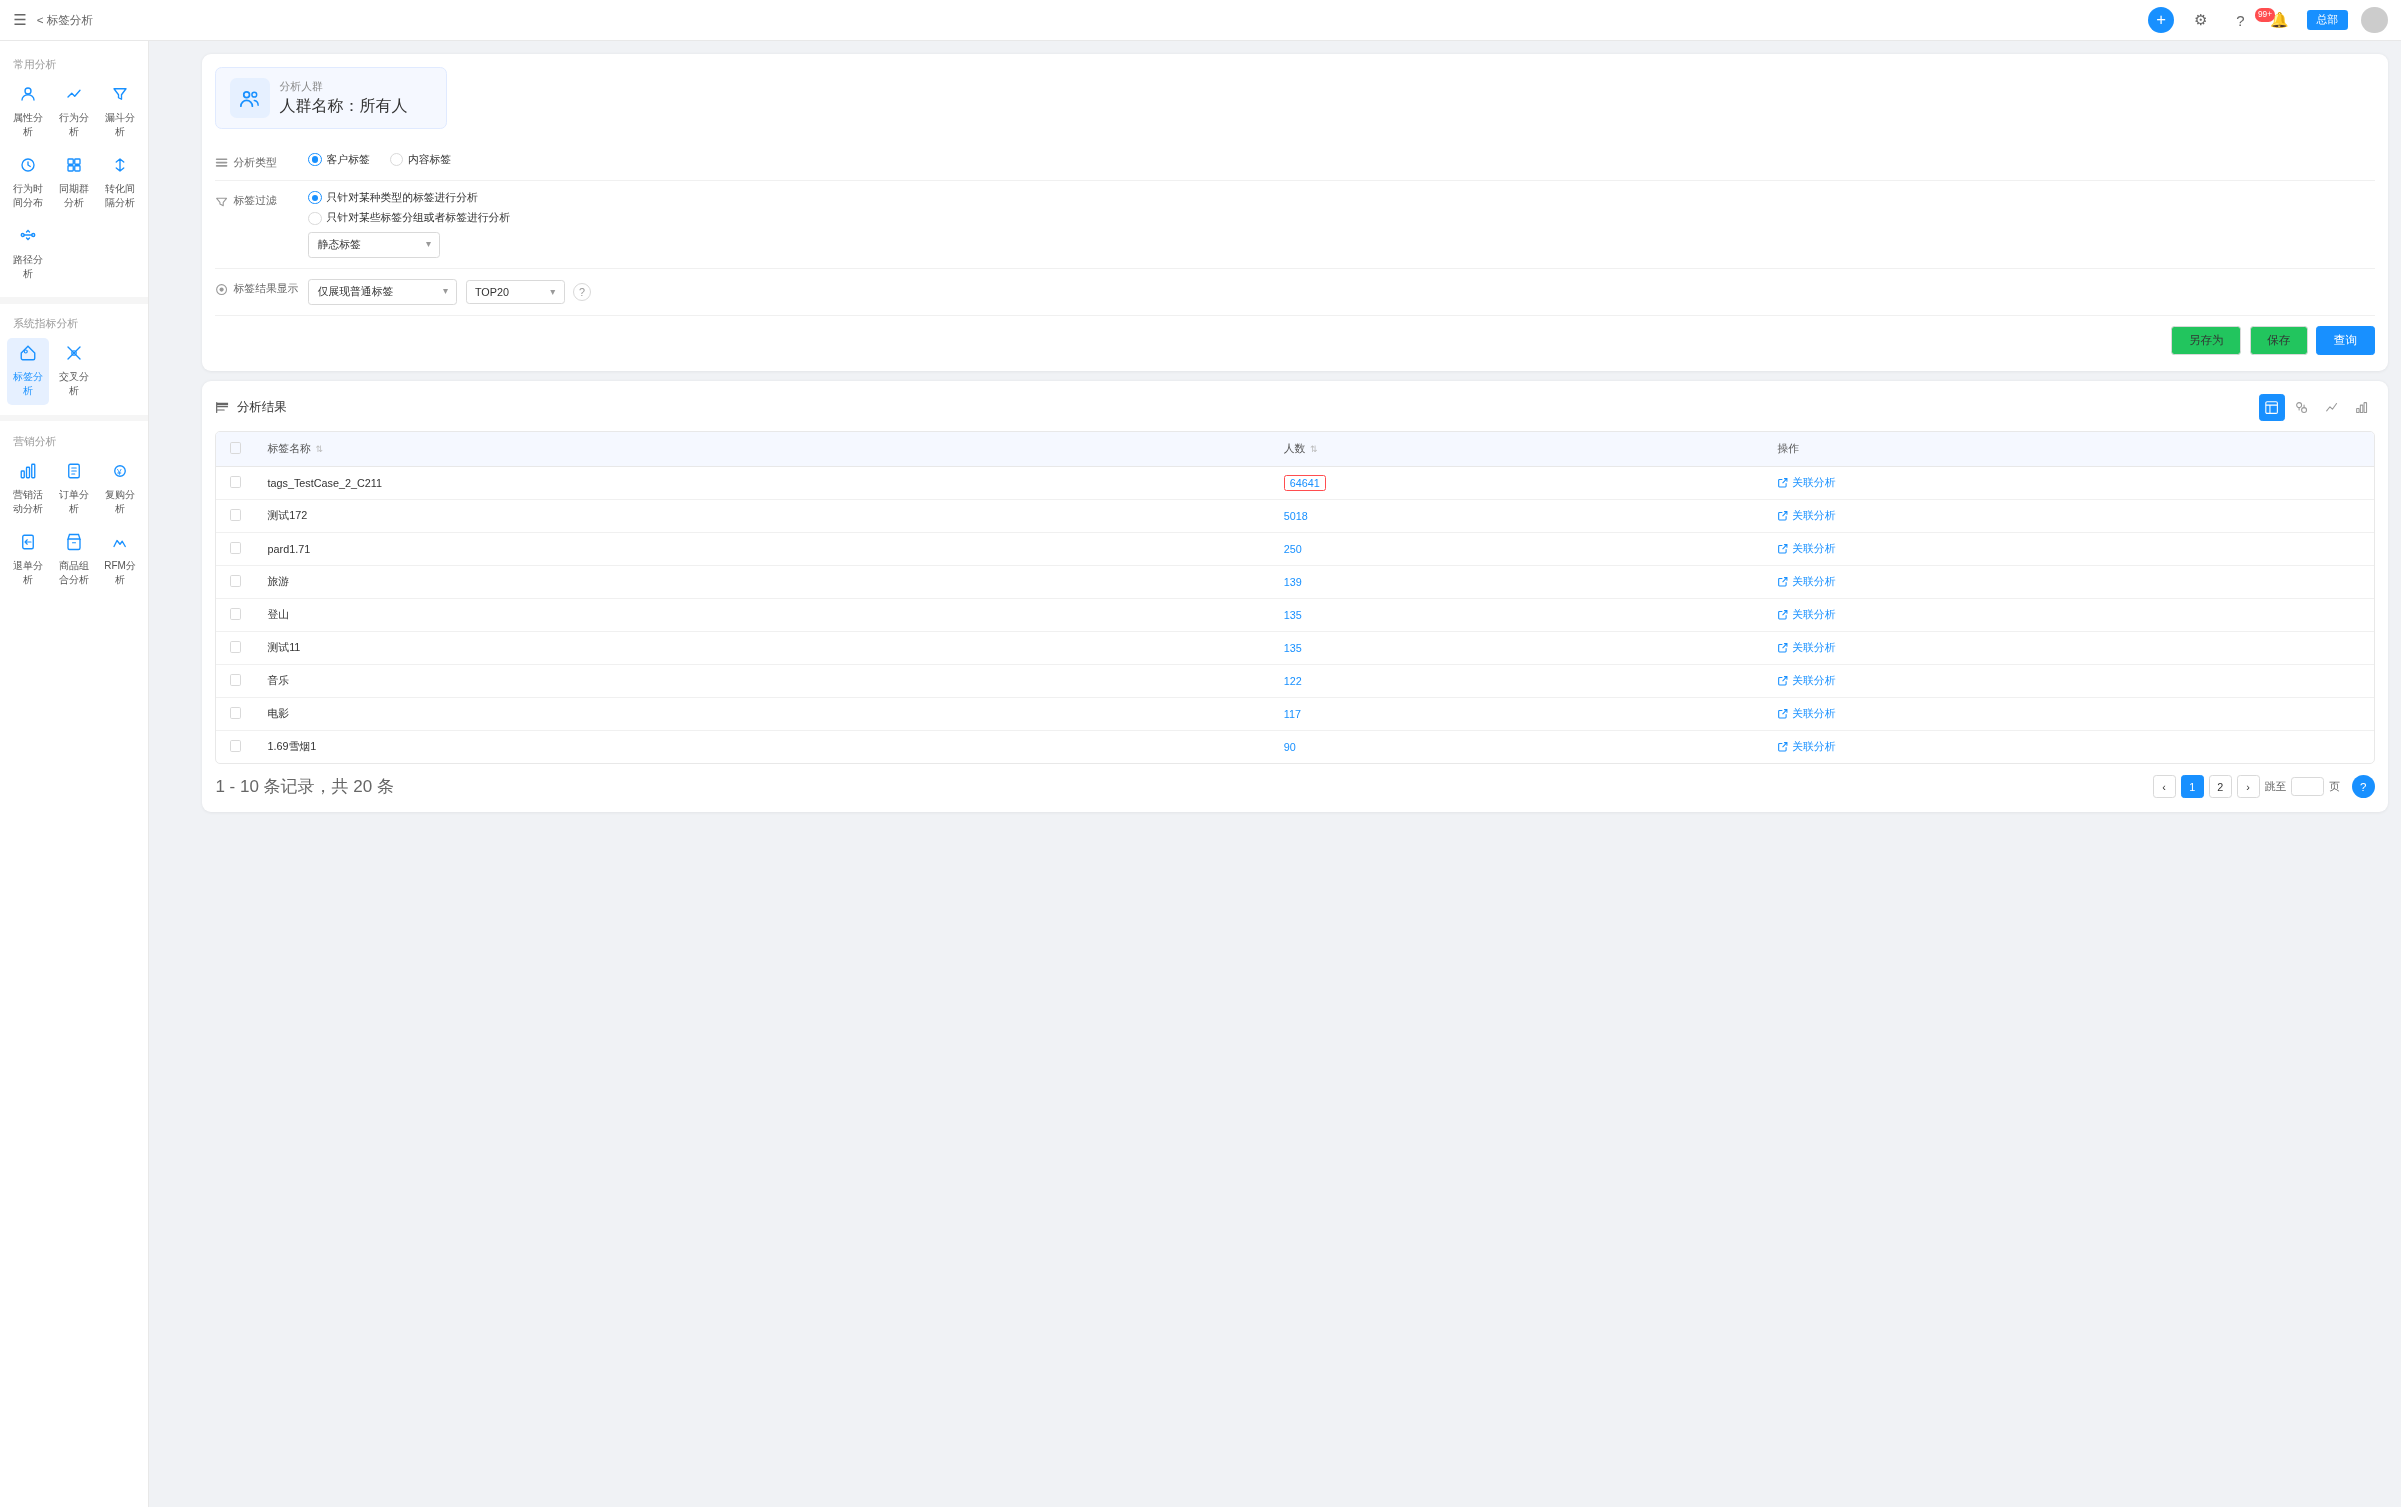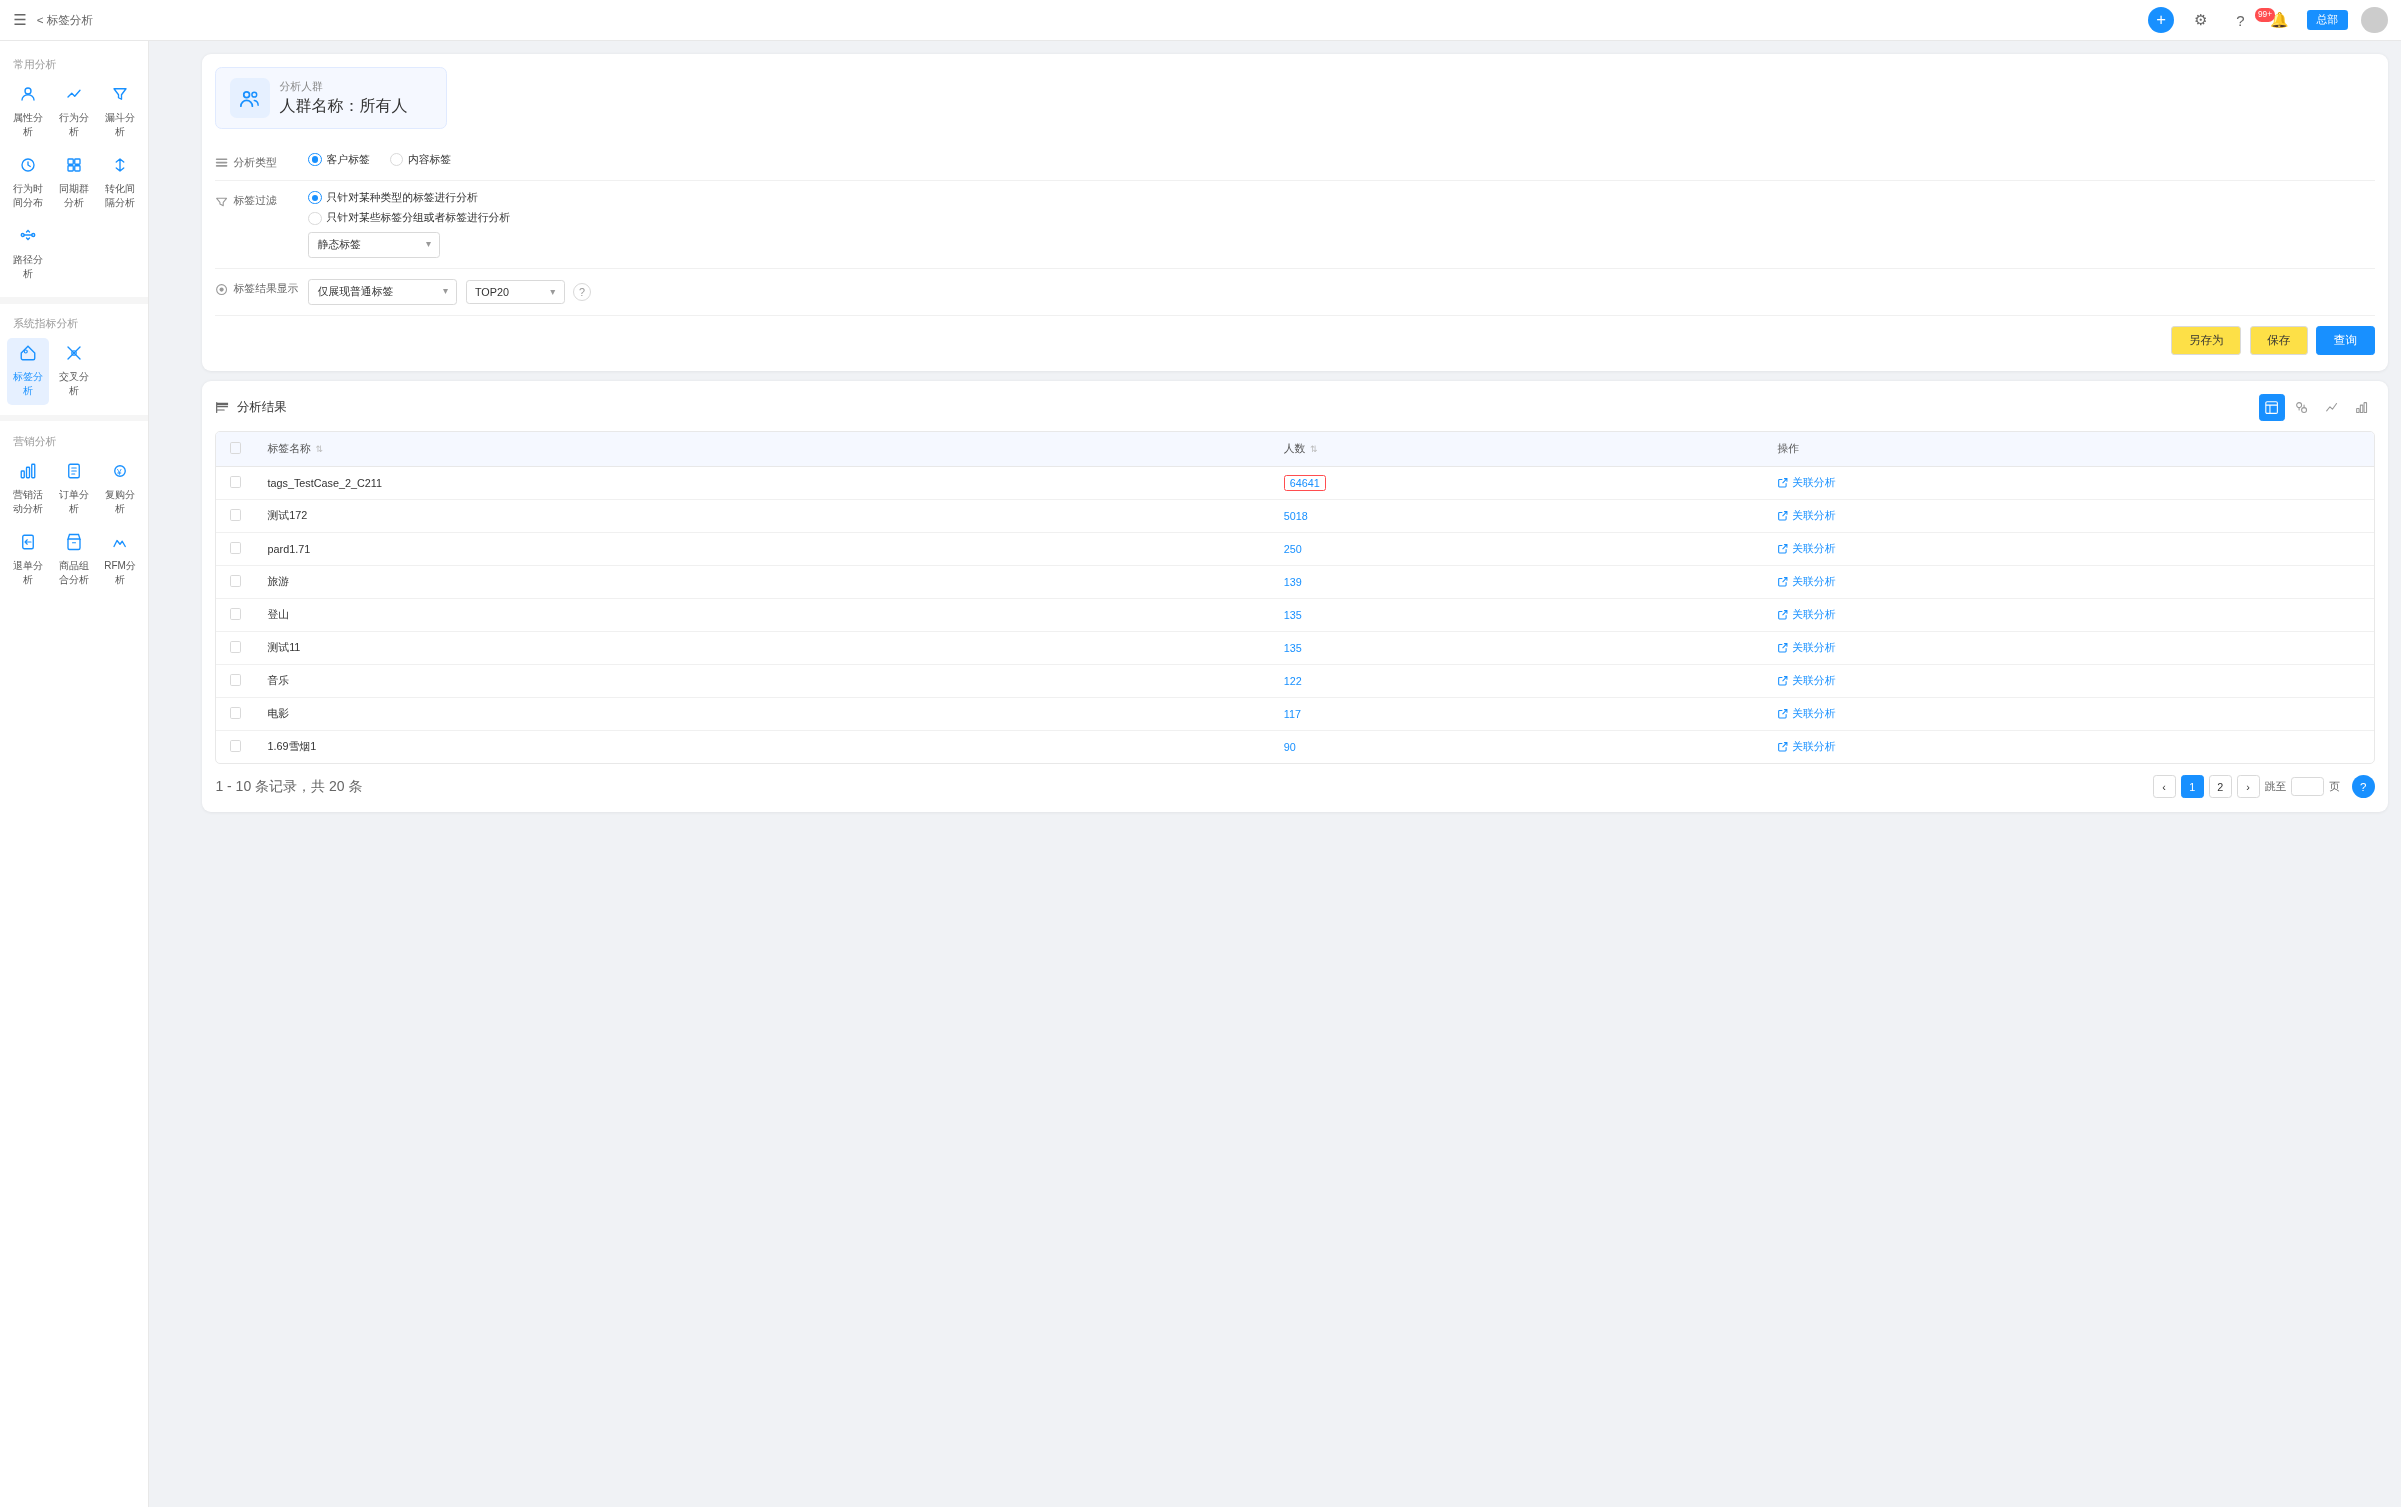--- a/index.html
+++ b/index.html
@@ -64,21 +64,21 @@
     .radio-item { display: flex; align-items: center; gap: 5px; cursor: pointer; font-size: 10.8px; }
     .radio-circle { width: 13.2px; height: 13.2px; border-radius: 50%; border: 1.7px solid #d9d9d9; display: flex; align-items: center; justify-content: center; }
     .radio-circle.checked { border-color: #1890ff; }
     .radio-circle.checked::after { content: ''; width: 6.6px; height: 6.6px; border-radius: 50%; background: #1890ff; }
     .radio-stack { display: flex; flex-direction: column; gap: 6.6px; }
     .select-box { display: flex; align-items: flex-start; gap: 13px; border: 0.8px solid #d9d9d9; border-radius: 3.3px; padding: 5px 8.3px; background: #fff; cursor: pointer; font-size: 10.8px; color: #333; min-width: 99px; }
     .select-box .chevron { margin-left: auto; color: #999; font-size: 10px; }
 
     
     .action-row { display: flex; justify-content: flex-end; gap: 8.3px; padding: 10px 0 3.3px; }
-    .btn { padding: 5.8px 16.6px; border-radius: 3.3px; font-size: 11.6px; cursor: pointer; border: 0.8px solid #d9d9d9; background: #fde047; color: #333; }
+    .btn { padding: 5.8px 16.6px; border-radius: 3.3px; font-size: 11.6px; cursor: pointer; border: 0.8px solid #d9d9d9; background: #22c55e; color: #333; }
     .btn-primary { background: #1890ff; color: #fff; border-color: #1890ff; }
 
     
     .results-header { display: flex; align-items: center; justify-content: space-between; margin-bottom: 10px; }
     .results-title { display: flex; align-items: center; gap: 6.6px; font-size: 12.4px; font-weight: 500; }
     .view-icons { display: flex; gap: 3.3px; }
     .view-icon-btn { width: 26.5px; height: 26.5px; border-radius: 3.3px; display: flex; align-items: center; justify-content: center; cursor: pointer; color: #999; border: 0.8px solid transparent; }
     .view-icon-btn.active { background: #1890ff; color: #fff; border-color: #1890ff; }
 
     
@@ -89,21 +89,21 @@
     tbody tr { border-bottom: 0.8px solid #f0f0f0; }
     tbody tr:last-child { border-bottom: none; }
     tbody td { padding: 9px 13.2px; font-size: 10.8px; color: #333; }
     .tag-count { color: #1890ff; }
     .tag-count.highlighted { border: 1.2px solid #ff4d4f; border-radius: 2.5px; padding: 0.8px 5px; color: #1890ff; }
     .link-btn { display: flex; align-items: center; gap: 3.3px; color: #1890ff; cursor: pointer; font-size: 10.8px; }
     .sort-icon { color: #bbb; font-size: 9px; margin-left: 1.7px; }
 
     
     .pagination { display: flex; align-items: center; justify-content: space-between; margin-top: 11.6px; }
-    .page-info { font-size: 14px; color: #666; }
+    .page-info { font-size: 17px; color: #666; }
     .page-controls { display: flex; align-items: center; gap: 5px; }
     .page-btn { width: 23px; height: 23px; border-radius: 3.3px; display: flex; align-items: center; justify-content: center; cursor: pointer; border: 0.8px solid #d9d9d9; background: #fff; color: #333; font-size: 10.8px; }
     .page-btn.active { background: #1890ff; color: #fff; border-color: #1890ff; }
     .page-input { width: 33px; border: 0.8px solid #d9d9d9; border-radius: 3.3px; padding: 2.5px 5px; text-align: center; font-size: 10.8px; }
     .goto-text { font-size: 10.8px; color: #666; }
     .help-btn { width: 23px; height: 23px; border-radius: 50%; background: #1890ff; color: #fff; display: flex; align-items: center; justify-content: center; font-size: 11.6px; cursor: pointer; margin-left: 6.6px; }
 
     
     .cb { width: 11.6px; height: 11.6px; border: 0.8px solid #d9d9d9; border-radius: 1.7px; display: inline-block; cursor: pointer; }
   </style>

